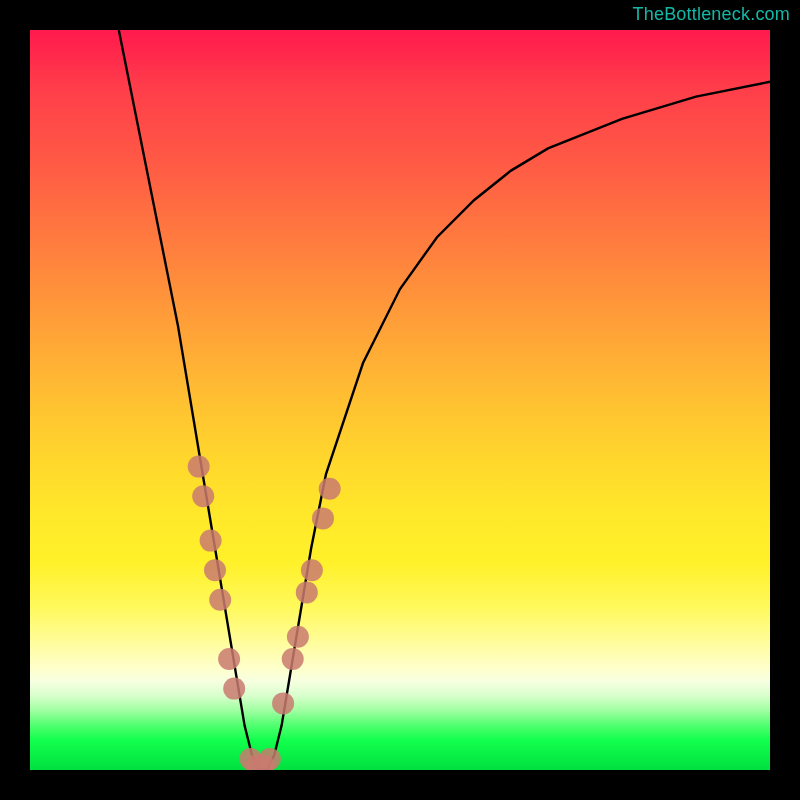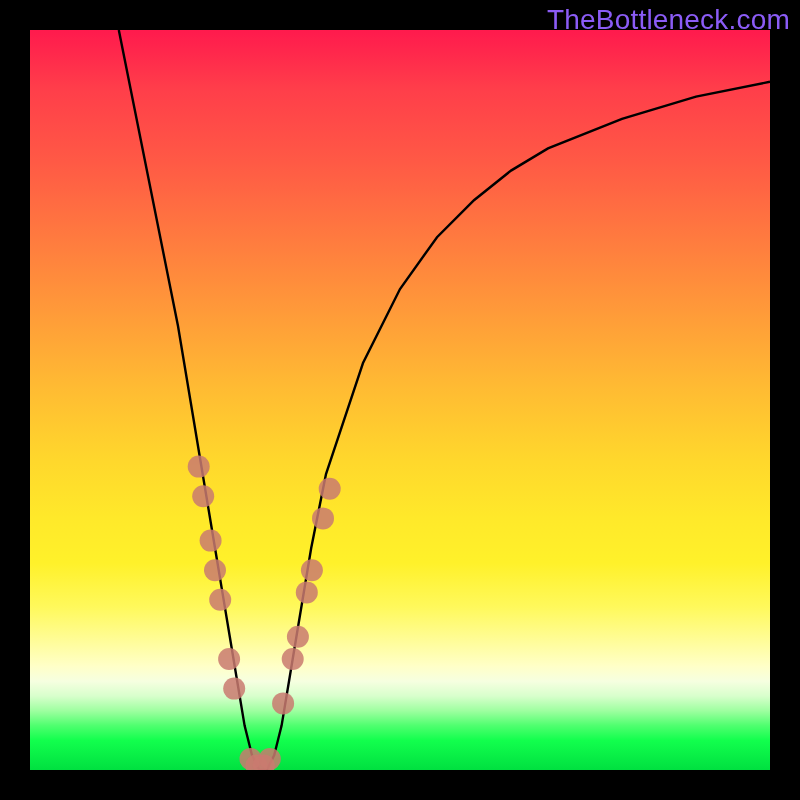--- a/index.html
+++ b/index.html
@@ -36,22 +36,22 @@
       #9effa0 92%,
       #4fff6f 94%,
       #12ff4d 96%,
       #00e040 100%
     );
   }
   .watermark {
     position: absolute;
     top: 4px;
     right: 10px;
-    color: #8b5cf6;
-    font-size: 28px;
+    color: #14b8a6;
+    font-size: 18px;
     letter-spacing: 0.2px;
     z-index: 10;
     font-weight: 500;
   }
   svg.curve {
     position: absolute;
     left: 0;
     top: 0;
     width: 740px;
     height: 740px;

